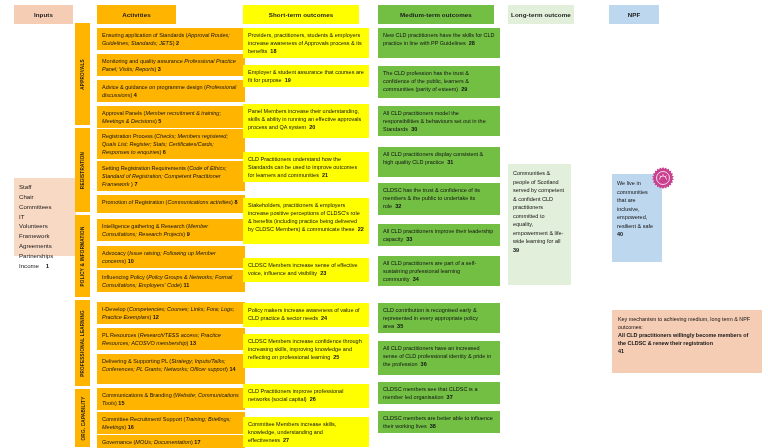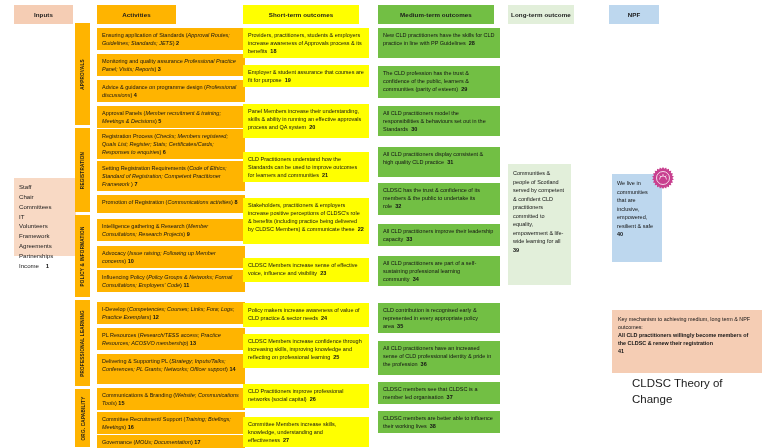--- a/index.html
+++ b/index.html
@@ -169,15 +169,14 @@
         <path d="M17 27 a7 7 0 0 1 14 0 M24 20 v-4 M20 22 l-2.5 -3 M28 22 l2.5 -3" fill="none" stroke="#ffffff" stroke-width="1.4"></path>
       </g>
   </svg>
 
   <div class="keybox">
     <span class="lead">Key mechanism to achieving medium, long term &amp; NPF outcomes:</span><br>
     <span class="strong">All CLD practitioners willingly become members of the CLDSC &amp; renew their registration</span><br>
     <span class="strong">41</span>
   </div>
 
-  <div class="title">CLDSC Theory of Change</div>
 
 </div>
 
 </body></html>

